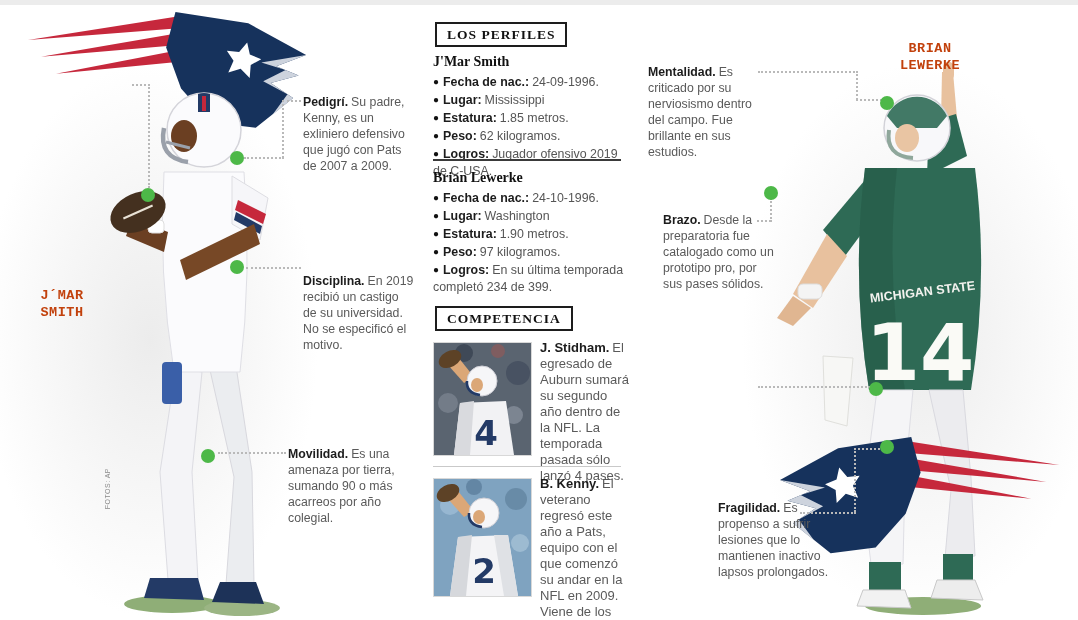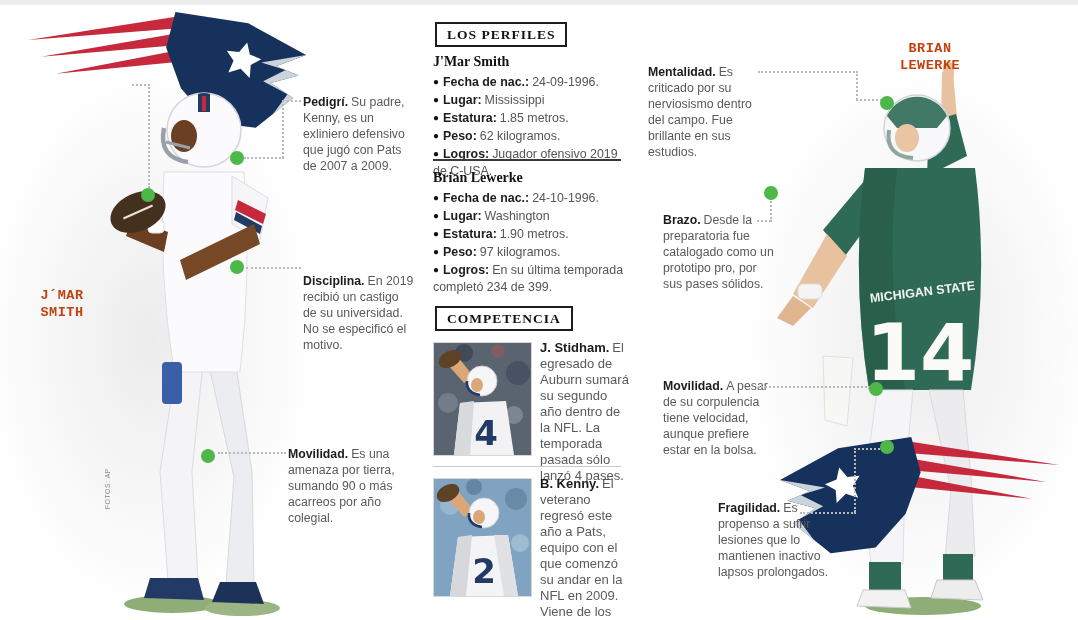--- a/index.html
+++ b/index.html
@@ -157,23 +157,20 @@
   <div class="ann" style="left:288px;top:446px;width:112px;">
     <b>Movilidad.</b><span>Es una amenaza por tierra, sumando 90 o más acarreos por año colegial.</span>
   </div>
 
   <div class="ann" style="left:648px;top:64px;width:114px;">
     <b>Mentalidad.</b><span>Es criticado por su nerviosismo dentro del campo. Fue brillante en sus estudios.</span>
   </div>
   <div class="ann" style="left:663px;top:212px;width:112px;">
     <b>Brazo.</b><span>Desde la preparatoria fue catalogado como un prototipo pro, por sus pases sólidos.</span>
   </div>
-  <div class="ann" style="left:663px;top:378px;width:112px;">
-    <b>Movilidad.</b><span>A pesar de su corpulencia tiene velocidad, aunque prefiere estar en la bolsa.</span>
-  </div>
   <div class="ann" style="left:718px;top:500px;width:112px;">
     <b>Fragilidad.</b><span>Es propenso a sufrir lesiones que lo mantienen inactivo lapsos prolongados.</span>
   </div>
 
   <div class="dh" style="left:132px;top:84px;width:18px;"></div>
   <div class="dv" style="left:148px;top:84px;height:104px;"></div>
   <div class="gdot" style="left:141px;top:188px;"></div>
 
   <div class="dh" style="left:282px;top:100px;width:19px;"></div>
   <div class="dv" style="left:282px;top:100px;height:58px;"></div>

